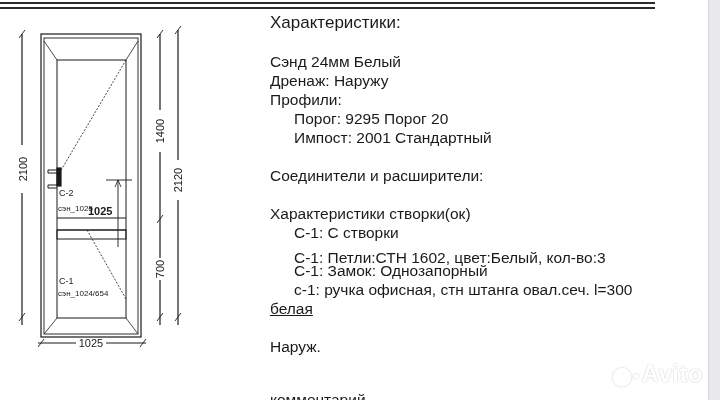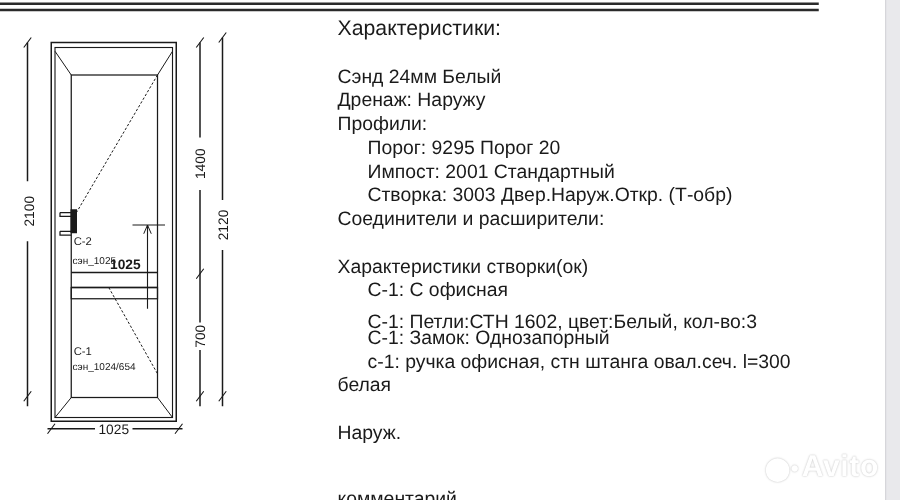--- a/index.html
+++ b/index.html
@@ -84,27 +84,26 @@
   </g>
 </svg>
 
 <div class="spec">
   <div class="title">Характеристики:</div>
   <div class="line" style="top:52px;"><span>Сэнд 24мм Белый</span></div>
   <div class="line" style="top:90px;"><span>Профили:</span></div>
   <div class="line" style="top:71px;"><span>Дренаж: Наружу</span></div>
   <div class="line indent" style="top:109px;"><span>Порог: 9295 Порог 20</span></div>
   <div class="line indent" style="top:128px;text-align:right;"><span>Импост: 2001 Стандартный</span></div>
-  <div class="line indent" style="top:147px;"><span>Створка: 3003 Двер.Наруж.Откр. (Т-обр)</span></div>
   <div class="line" style="top:166px;"><span>Соединители и расширители:</span></div>
   <div class="line" style="top:204px;"><span>Характеристики створки(ок)</span></div>
-  <div class="line indent" style="top:223px;"><span>С-1: С офисная</span></div>
+  <div class="line indent" style="top:223px;"><span>С-1: С створки</span></div>
   <div class="line indent" style="top:248px;"><span>С-1: Петли:СТН 1602, цвет:Белый, кол-во:3</span></div>
   <div class="line indent" style="top:261px;"><span>С-1: Замок: Однозапорный</span></div>
   <div class="line indent" style="top:280px;"><span>с-1: ручка офисная, стн штанга овал.сеч. l=300</span></div>
-  <div class="line" style="top:299px;"><span>белая</span></div>
+  <div class="line" style="top:299px;text-decoration:underline;"><span>белая</span></div>
   <div class="line" style="top:337px;"><span>Наруж.</span></div>
   <div class="line" style="top:390px;"><span>комментарий</span></div>
 </div>
 
 <div class="watermark">
   <span class="paws">⬤•</span><span>Avito</span>
 </div>
 
 </body></html>

